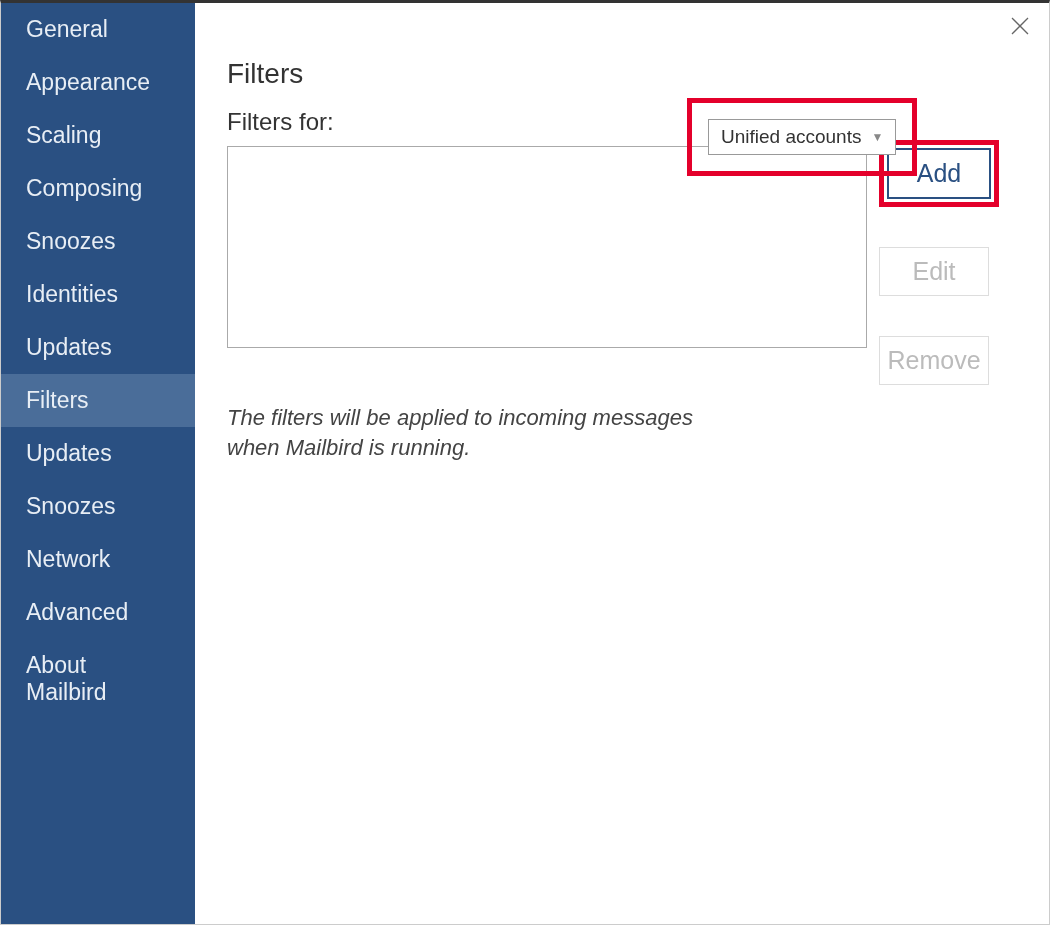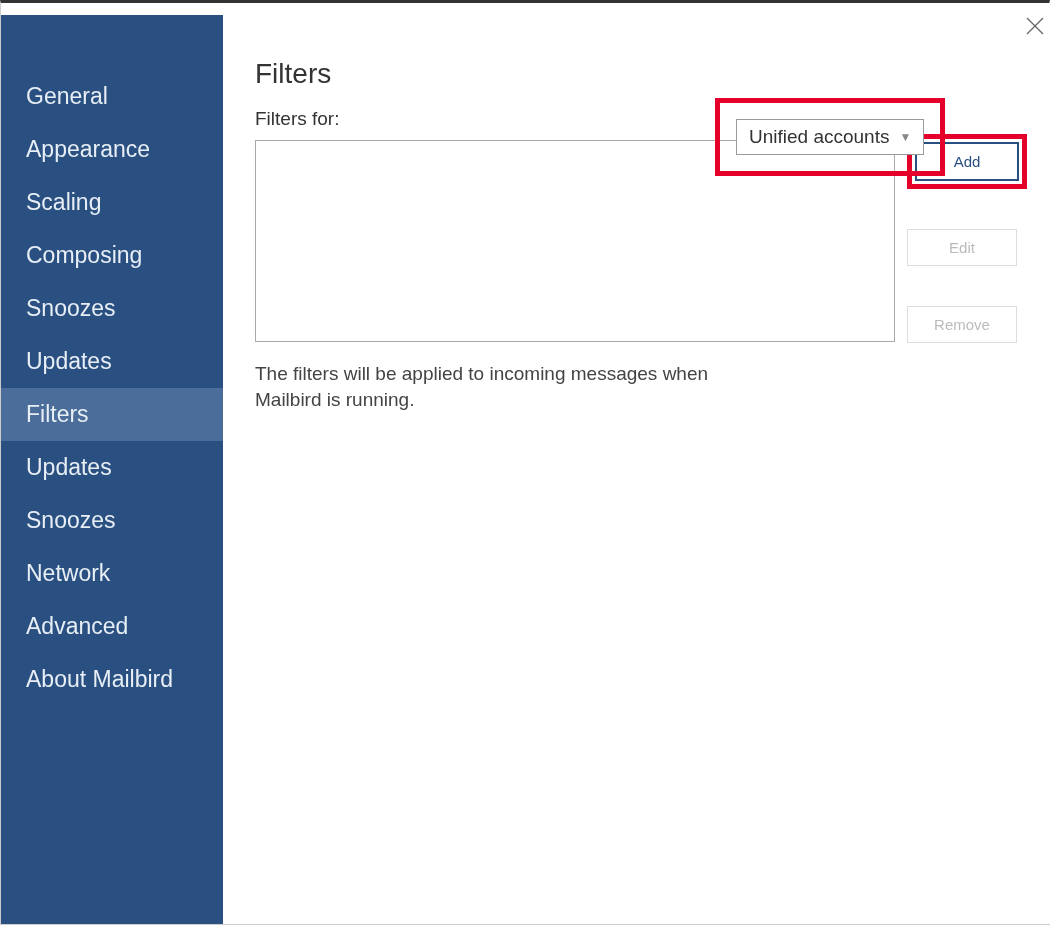--- a/index.html
+++ b/index.html
@@ -17,25 +17,23 @@
   }
   .container {
     display: flex;
     width: 1050px;
     height: 925px;
     border: 1px solid #ccc;
     border-top: 3px solid #333;
     position: relative;
   }
   .sidebar {
-    width: 222px;
+    width: 194px;
     background: #2a5082;
-    padding-top: 55px;
     flex-shrink: 0;
-    margin-top: 12px;
   }
   .sidebar-item {
     color: #e8eef5;
     font-size: 23px;
     font-weight: 300;
     padding: 13px 25px;
     cursor: pointer;
   }
   .sidebar-item.active {
     background: #4a6d99;
@@ -63,21 +61,21 @@
     color: #333;
     margin-bottom: 18px;
   }
   .filters-for-row {
     display: flex;
     align-items: center;
     margin-bottom: 10px;
     position: relative;
   }
   .filters-for-label {
-    font-size: 19px;
+    font-size: 24px;
     color: #333;
   }
   .dropdown-wrap {
     position: absolute;
     left: 460px;
     top: -10px;
   }
   .highlight-red {
     border: 5px solid #e4002b;
     padding: 16px;
@@ -115,21 +113,21 @@
     display: flex;
     flex-direction: column;
     gap: 8px;
     width: 125px;
     margin-top: -6px;
   }
   .btn {
     border: 1px solid #ccc;
     background: #fff;
     padding: 9px 0;
-    font-size: 15px;
+    font-size: 25px;
     text-align: center;
     cursor: pointer;
     width: 110px;
   }
   .btn-add-wrap {
     border: 5px solid #e4002b;
     padding: 3px;
     width: fit-content;
   }
   .btn-add {
@@ -137,38 +135,40 @@
     color: #2a5082;
     width: 104px;
   }
   .btn-disabled {
     color: #bbb;
     border-color: #ddd;
     cursor: default;
     margin-top: 32px;
   }
   .help-text {
-    font-size: 19px;
+    font-style: italic;
+    font-size: 22px;
     color: #444;
     margin-top: 18px;
     max-width: 520px;
     line-height: 1.35;
   }
 </style>
 </head>
 <body>
 
 <div class="container">
 
   <div class="sidebar">
     <div class="sidebar-item">General</div>
     <div class="sidebar-item">Appearance</div>
     <div class="sidebar-item">Scaling</div>
     <div class="sidebar-item">Composing</div>
     <div class="sidebar-item">Snoozes</div>
+    <div class="sidebar-item">Identities</div>
     <div class="sidebar-item">Updates</div>
     <div class="sidebar-item active">Filters</div>
     <div class="sidebar-item">Updates</div>
     <div class="sidebar-item">Snoozes</div>
     <div class="sidebar-item">Network</div>
     <div class="sidebar-item">Advanced</div>
     <div class="sidebar-item">About Mailbird</div>
   </div>
 
   <div class="main">

